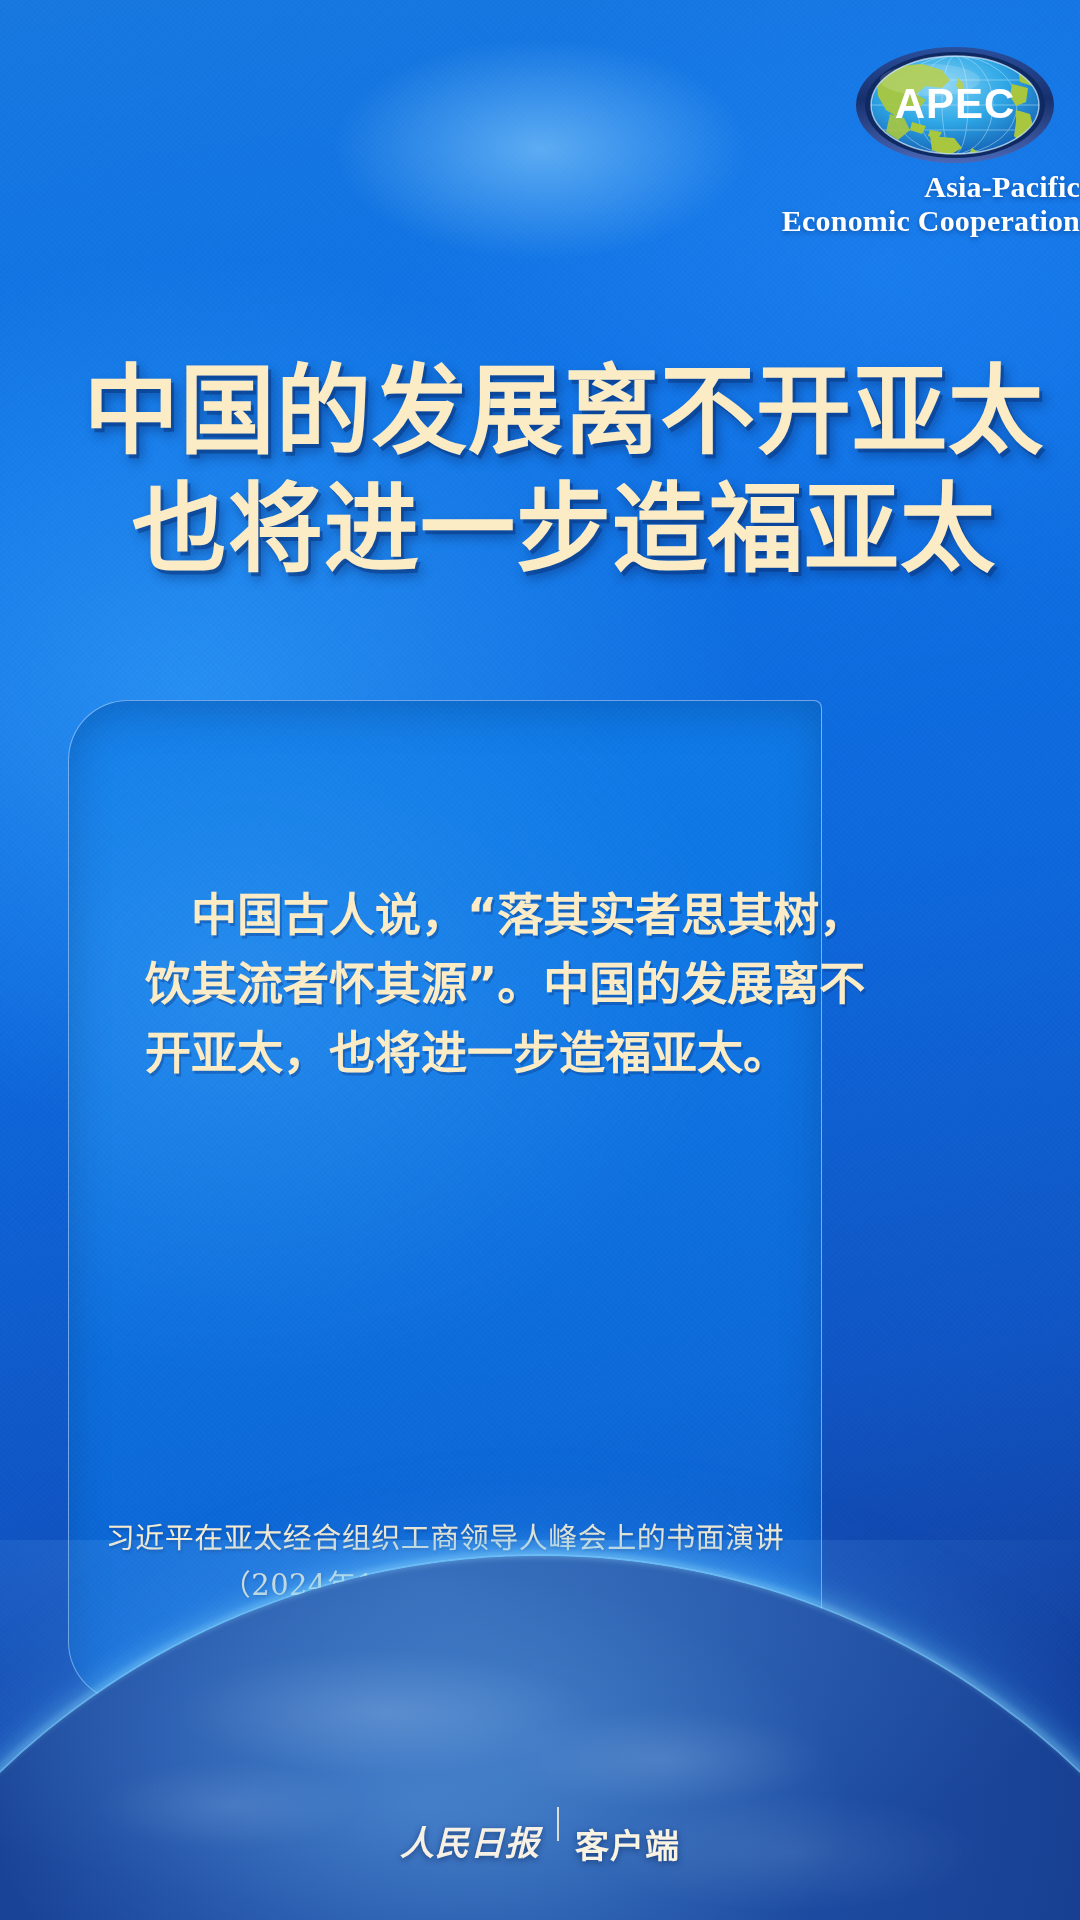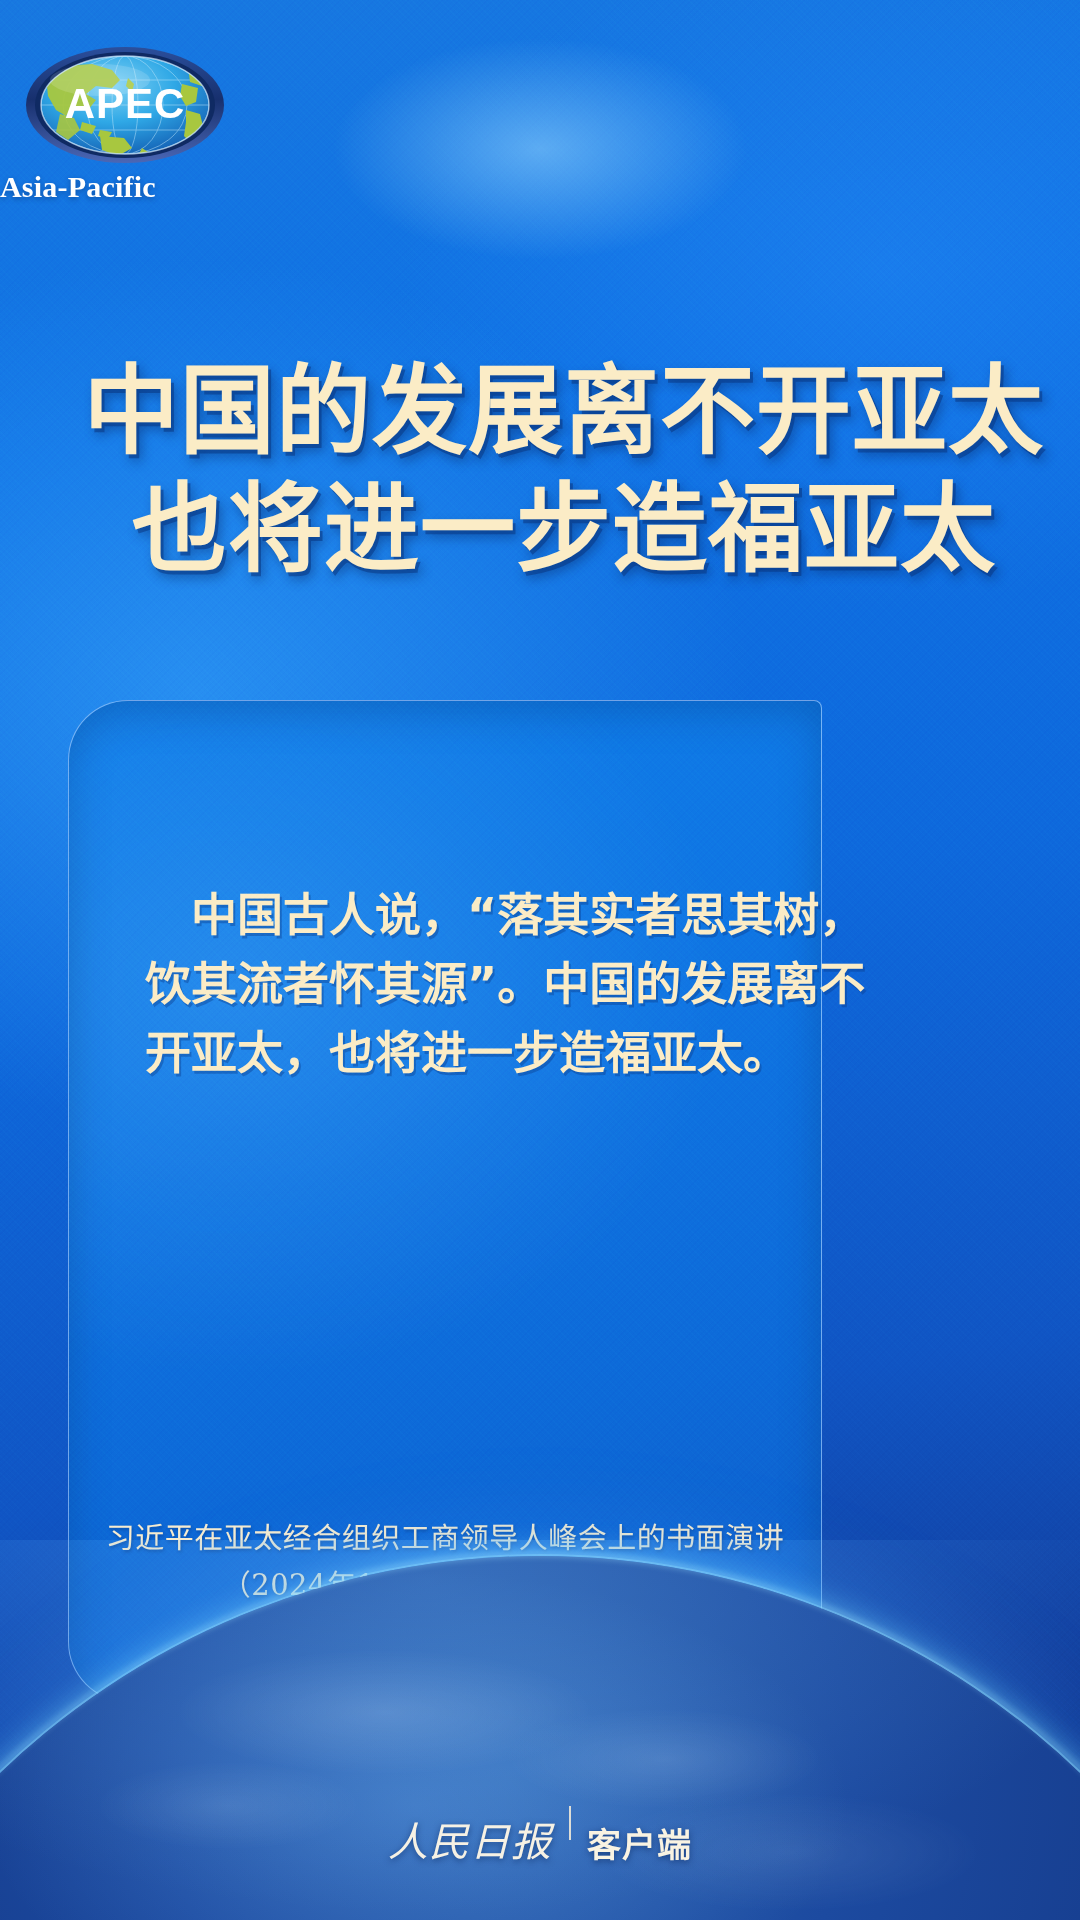--- a/index.html
+++ b/index.html
@@ -32,21 +32,21 @@
     mix-blend-mode: overlay;
     opacity: 0.85;
   }
 
   
   #header {
     position: absolute;
     top: 44px;
     left: 0;
     width: 1080px;
-    text-align: left;
+    text-align: right;
   }
 
   #logo-glow {
     position: absolute;
     top: -10px;
     left: 50%;
     transform: translateX(-50%);
     width: 430px;
     height: 230px;
     background: radial-gradient(ellipse at center, rgba(150,215,255,0.55) 0%, rgba(150,215,255,0.0) 68%);
@@ -225,23 +225,23 @@
     bottom: 52px;
     width: 1080px;
     text-align: center;
     white-space: nowrap;
   }
 
   #brand-name {
     display: inline-block;
     color: #f6f1e4;
     font-family: "DejaVu Serif", "Liberation Serif", serif;
-    font-size: 40px;
+    font-size: 34px;
     font-style: italic;
-    font-weight: normal;
+    font-weight: bold;
     letter-spacing: 1px;
     vertical-align: middle;
     text-shadow: 0 2px 6px rgba(6,30,80,0.55);
     margin-top: 33px;
   }
 
   #brand-divider {
     display: inline-block;
     width: 2px;
     height: 34px;
@@ -328,20 +328,21 @@
 
         <ellipse cx="125" cy="61" rx="84" ry="49" fill="none" stroke="#cfe9ff" stroke-width="1.4" opacity="0.7"></ellipse>
 
         <ellipse cx="100" cy="36" rx="50" ry="16" fill="#ffffff" opacity="0.14"></ellipse>
 
         <text x="125" y="74" text-anchor="middle" font-family="Liberation Sans, DejaVu Sans, sans-serif" font-size="42" font-weight="bold" fill="#ffffff" letter-spacing="1">APEC</text>
       </svg>
     </div>
 
     <div class="logo-sub">Asia-Pacific</div>
+    <div class="logo-sub">Economic Cooperation</div>
   </div>
 
   <div id="headline">
     <div class="headline-line">中国的发展离不开亚太</div>
     <div class="headline-line">也将进一步造福亚太</div>
   </div>
 
   <div id="quote-card">
     <div id="quote-body">
       <div class="quote-line indent">中国古人说，“落其实者思其树，</div>

